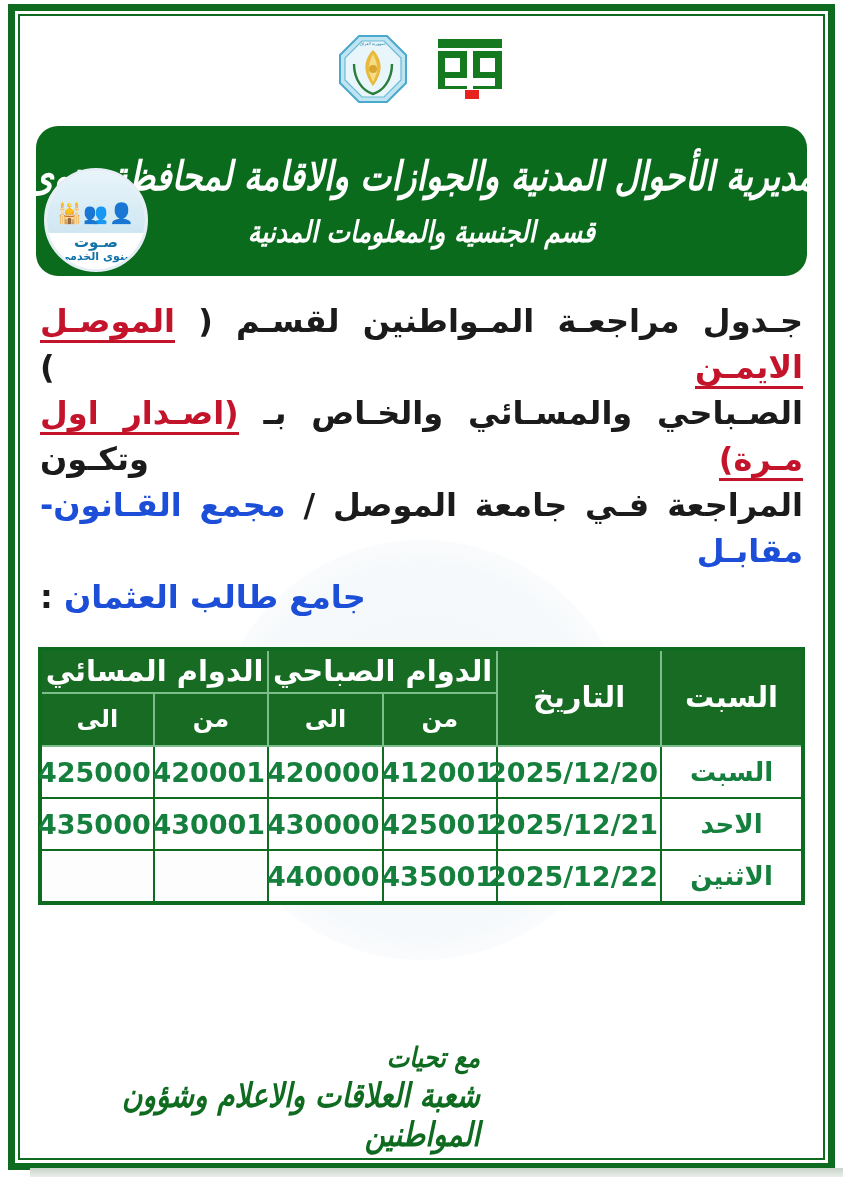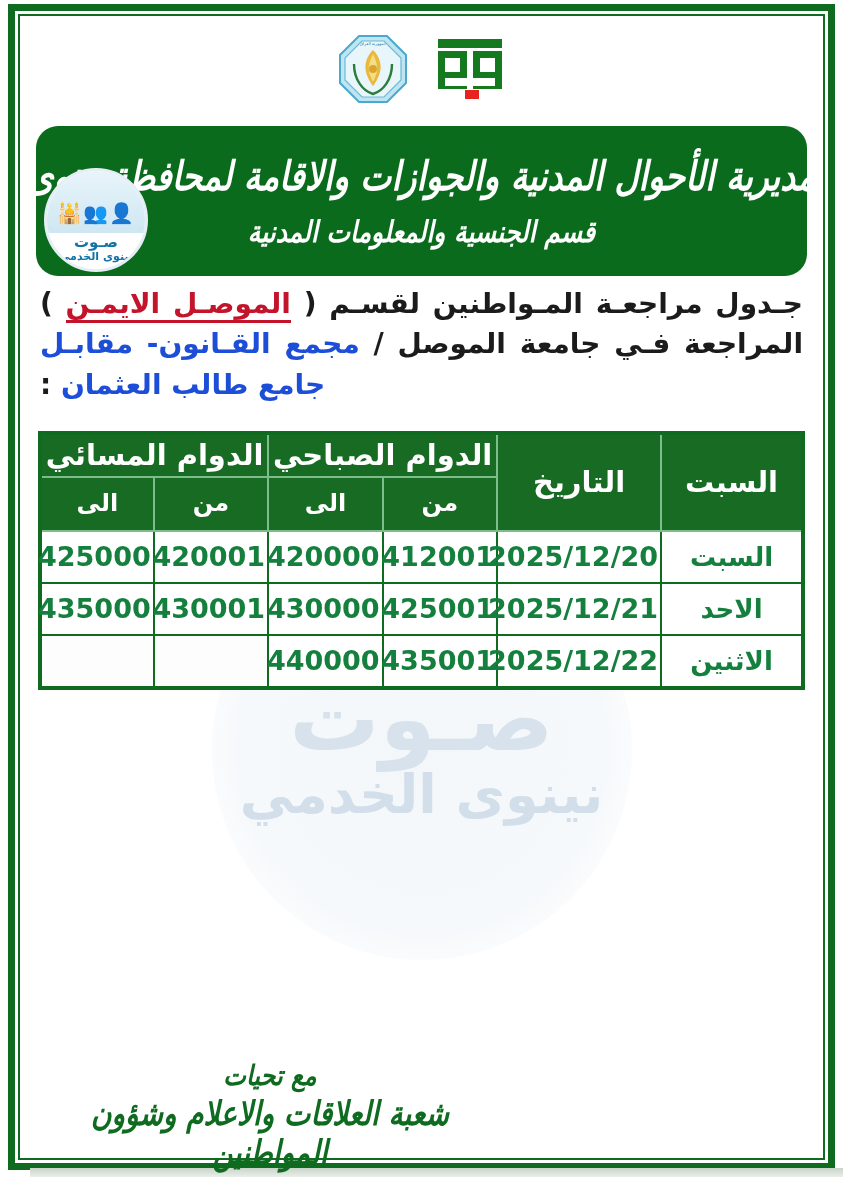--- a/index.html
+++ b/index.html
@@ -171,25 +171,25 @@
     font-weight: bold;
     color: #1273a8;
     margin-bottom: 6px;
     line-height: 1.1;
   }
 
   
   .para {
     position: relative;
     z-index: 2;
-    margin: 8px 10px 0 10px;
+    margin: 22px 10px 0 10px;
     text-align: justify;
     text-align-last: justify;
     direction: rtl;
-    font-size: 28px;
+    font-size: 32px;
     font-weight: bold;
     color: #1b1b1b;
     line-height: 1.44;
   }
   .para .ln {
     display: block;
     text-align: justify;
     text-align-last: justify;
   }
   .para .ln.last {
@@ -253,23 +253,22 @@
   col.c-date  { width: 21.5%; }
   col.c-m-from{ width: 15.0%; }
   col.c-m-to  { width: 15.0%; }
   col.c-e-from{ width: 15.0%; }
   col.c-e-to  { width: 14.9%; }
 
   
   .footer {
     position: absolute;
     left: 60px;
-    bottom: 26px;
+    bottom: 44px;
     z-index: 2;
-    text-align: center;
     width: 420px;
   }
   .footer-l1 {
     font-size: 24px;
     font-weight: bold;
     font-style: italic;
     color: #0e6b1f;
     transform: scaleY(1.15);
     letter-spacing: -1px;
   }
@@ -332,20 +331,21 @@
       <div class="badge-circle">
         <div class="badge-sky"></div>
         <div class="badge-icons">👤👥🕌</div>
         <div class="badge-t1">صـوت</div>
         <div class="badge-t2">نينوى الخدمي</div>
       </div>
     </div>
 
     <div class="para">
       <span class="ln"><span>جـدول مراجعـة المـواطنين لقسـم ( </span><span class="hl-red-u">الموصـل الايمـن</span><span> )</span></span>
+      <span class="ln"><span>الصـباحي والمسـائي  والخـاص بـ </span><span class="hl-red-u">(اصـدار اول مـرة)</span><span> وتكـون</span></span>
       <span class="ln"><span>المراجعة فـي جامعة الموصل / </span><span class="hl-red">مجمع القـانون- مقابـل</span></span>
       <span class="ln last"><span class="hl-red">جامع طالب العثمان</span><span> :</span></span>
     </div>
 
     <div class="table-wrap">
       <table class="sched">
         <colgroup>
           <col class="c-day">
             <col class="c-date">
           <col class="c-m-from">

